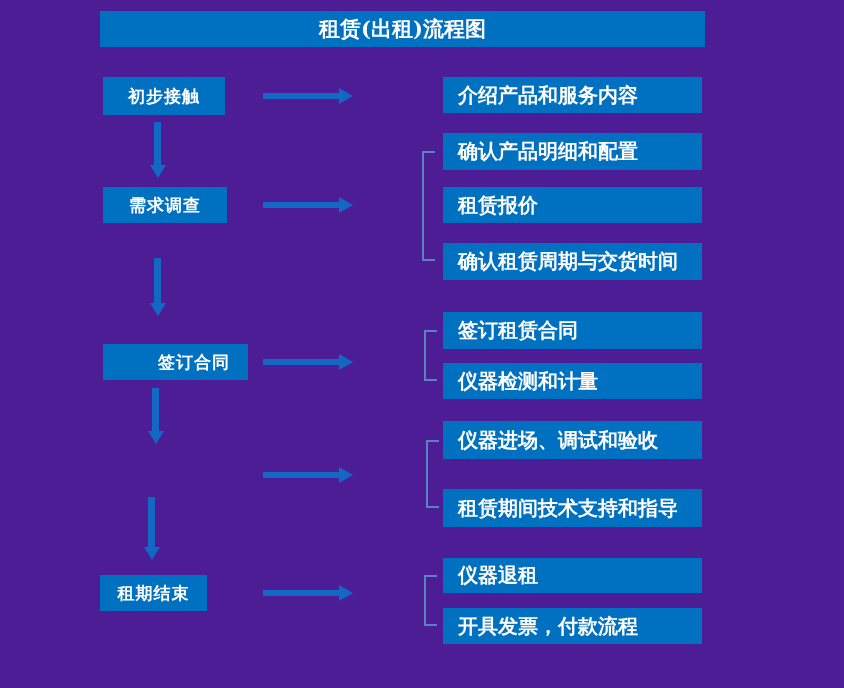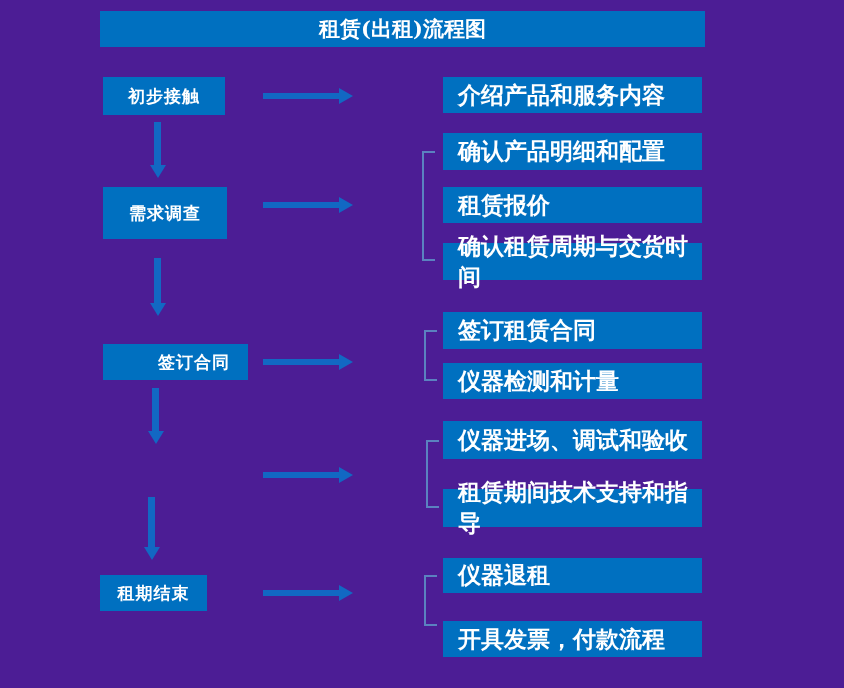--- a/index.html
+++ b/index.html
@@ -17,21 +17,21 @@
   .stage-box {
     position:absolute; background:var(--box-bg); color:var(--text-on-box);
     display:flex; align-items:center; justify-content:center;
     font-size:17px; font-weight:bold; letter-spacing:1px;
   }
   .detail-box {
     position:absolute; left:443px; width:259px;
     background:var(--box-bg); color:var(--text-on-box);
     display:flex; align-items:center; justify-content:flex-start;
     padding-left:15px; box-sizing:border-box;
-    font-size:23px; font-weight:bold;
+    font-size:20px; font-weight:bold;
   }
   
   .harrow { position:absolute; width:90px; height:16px; }
   .harrow .shaft { position:absolute; left:0; top:5px; width:77px; height:6px; background:var(--arrow); }
   .harrow .head  { position:absolute; right:0; top:0; width:0; height:0;
                    border-left:14px solid var(--arrow);
                    border-top:8px solid transparent; border-bottom:8px solid transparent; }
   
   .varrow { position:absolute; width:16px; }
   .varrow .shaft { position:absolute; left:4px; top:0; bottom:12px; width:7px; background:var(--arrow); }
@@ -49,21 +49,21 @@
 </head>
 <body>
 
 <div class="canvas">
 
   <div class="title-bar">
     <span>租赁(出租)流程图</span>
   </div>
 
   <div class="stage-box" style="left:103px; top:77px;  width:122px; height:38px;">初步接触</div>
-  <div class="stage-box" style="left:103px; top:187px; width:124px; height:52px;">需求调查</div>
+  <div class="stage-box" style="left:103px; top:187px; width:124px; height:36px;">需求调查</div>
   <div class="stage-box" style="left:103px; top:344px; width:108px; height:36px;padding-left:37px;">签订合同</div>
   <div class="stage-box" style="left:100px; top:575px; width:107px; height:36px;">租期结束</div>
 
   <div class="varrow" style="left:150px; top:122px; height:56px;">
       <div class="shaft"></div>
       <div class="head"></div>
     </div>
   <div class="varrow" style="left:150px; top:258px; height:58px;">
       <div class="shaft"></div>
       <div class="head"></div>
@@ -109,15 +109,15 @@
   <div class="detail-box" style="top:187px; height:36px;">租赁报价</div>
   <div class="detail-box" style="top:243px; height:37px;">确认租赁周期与交货时间</div>
 
   <div class="detail-box" style="top:312px; height:37px;">签订租赁合同</div>
   <div class="detail-box" style="top:363px; height:36px;">仪器检测和计量</div>
 
   <div class="detail-box" style="top:421px; height:38px;">仪器进场、调试和验收</div>
   <div class="detail-box" style="top:489px; height:38px;">租赁期间技术支持和指导</div>
 
   <div class="detail-box" style="top:558px; height:35px;">仪器退租</div>
-  <div class="detail-box" style="top:621px; height:36px;">开具发票，付款流程</div>
+  <div class="detail-box" style="top:608px; height:36px;">开具发票，付款流程</div>
 
 </div>
 
 </body></html>

